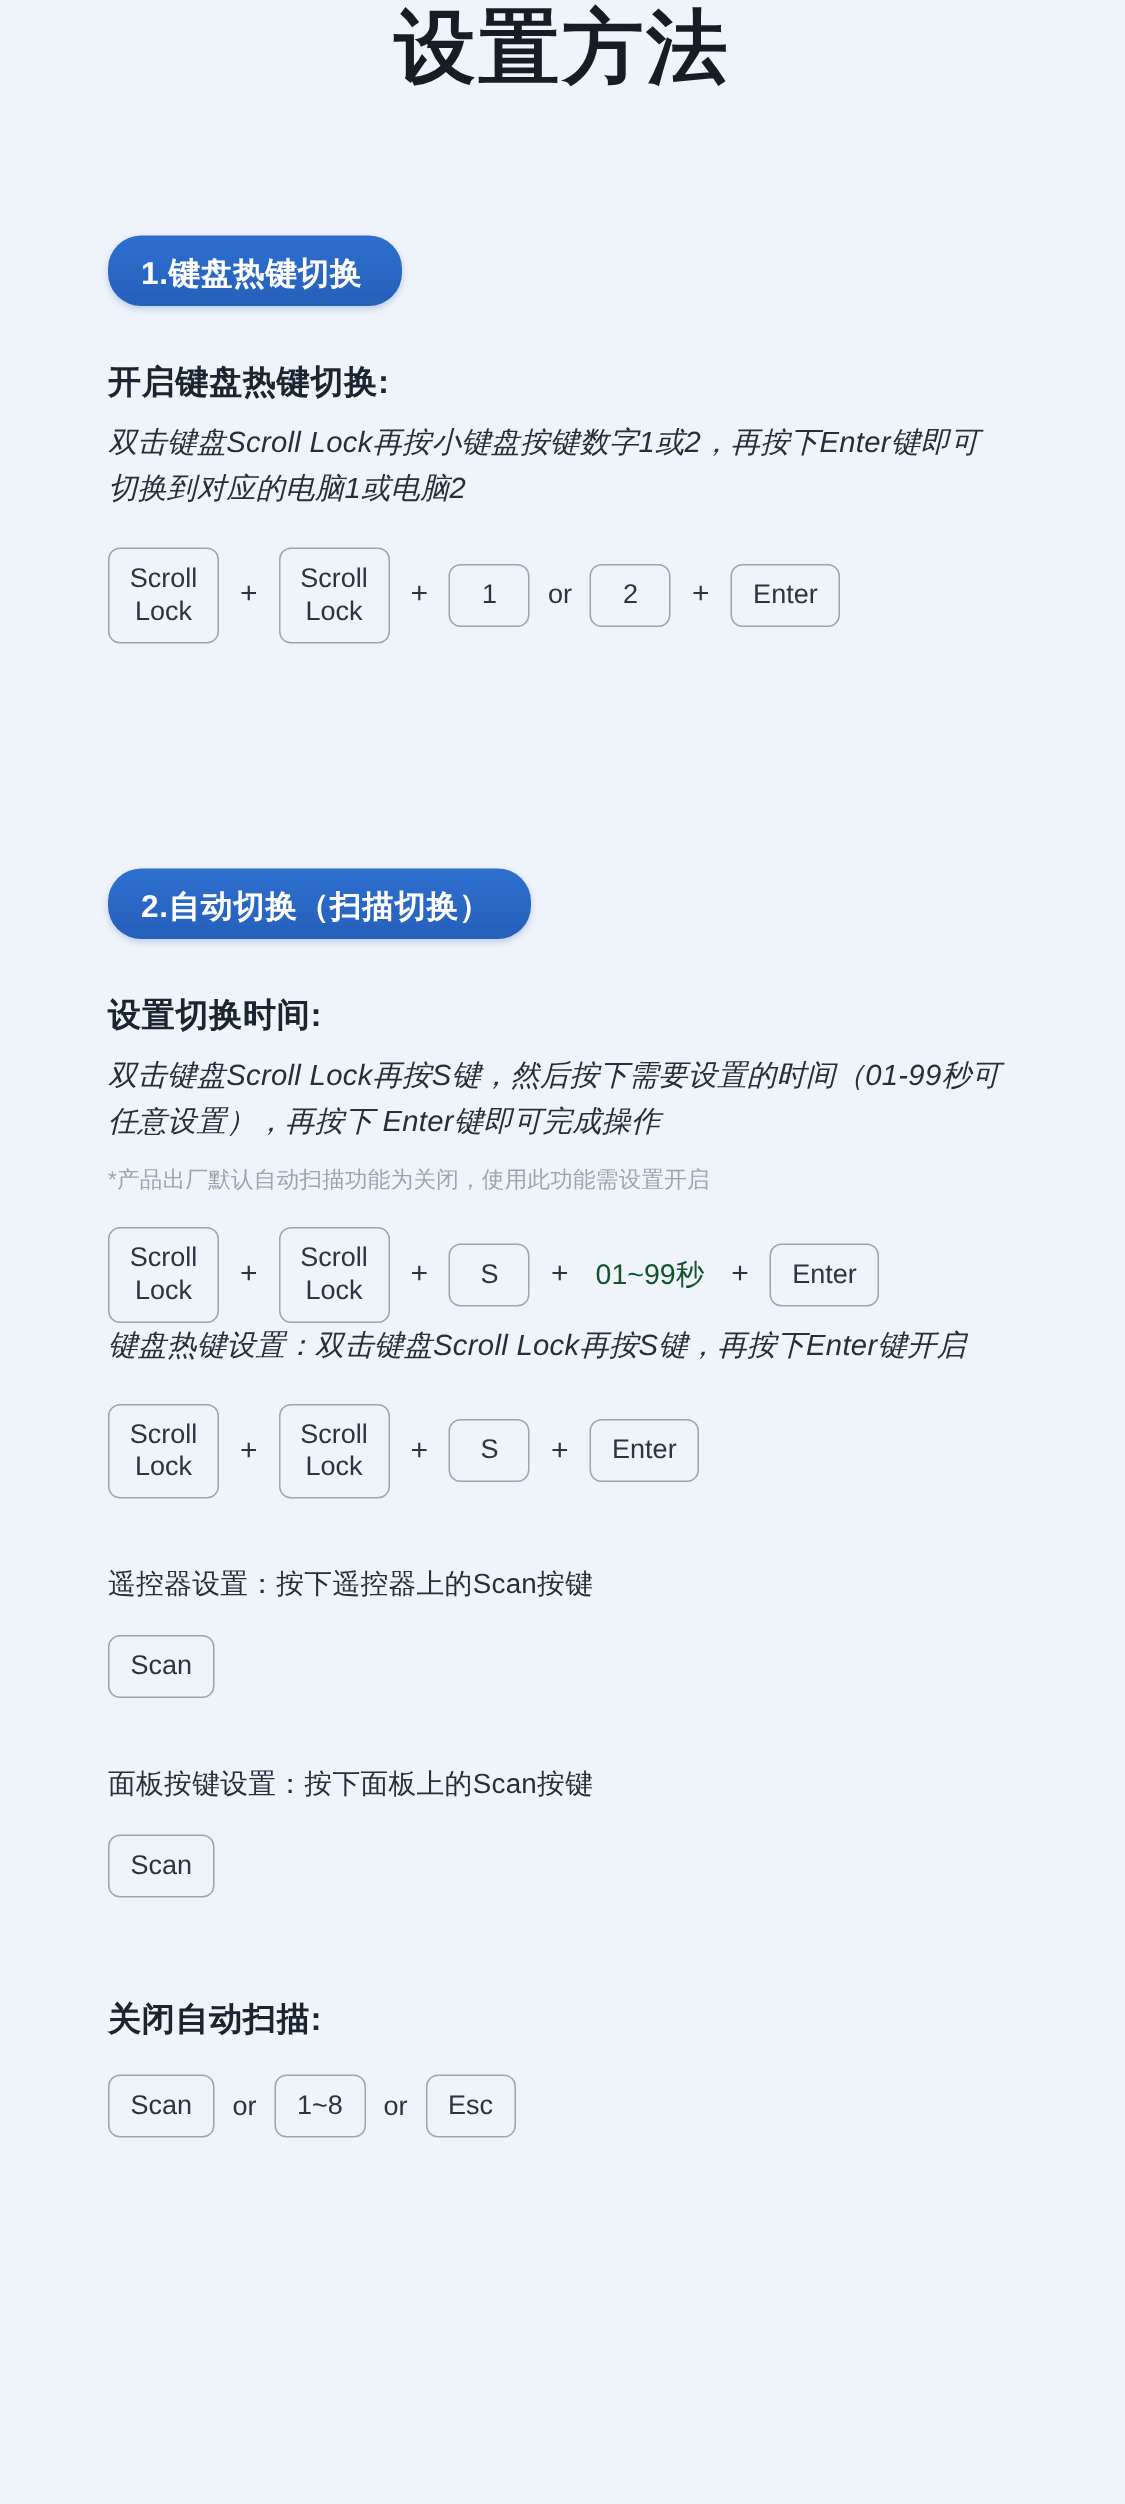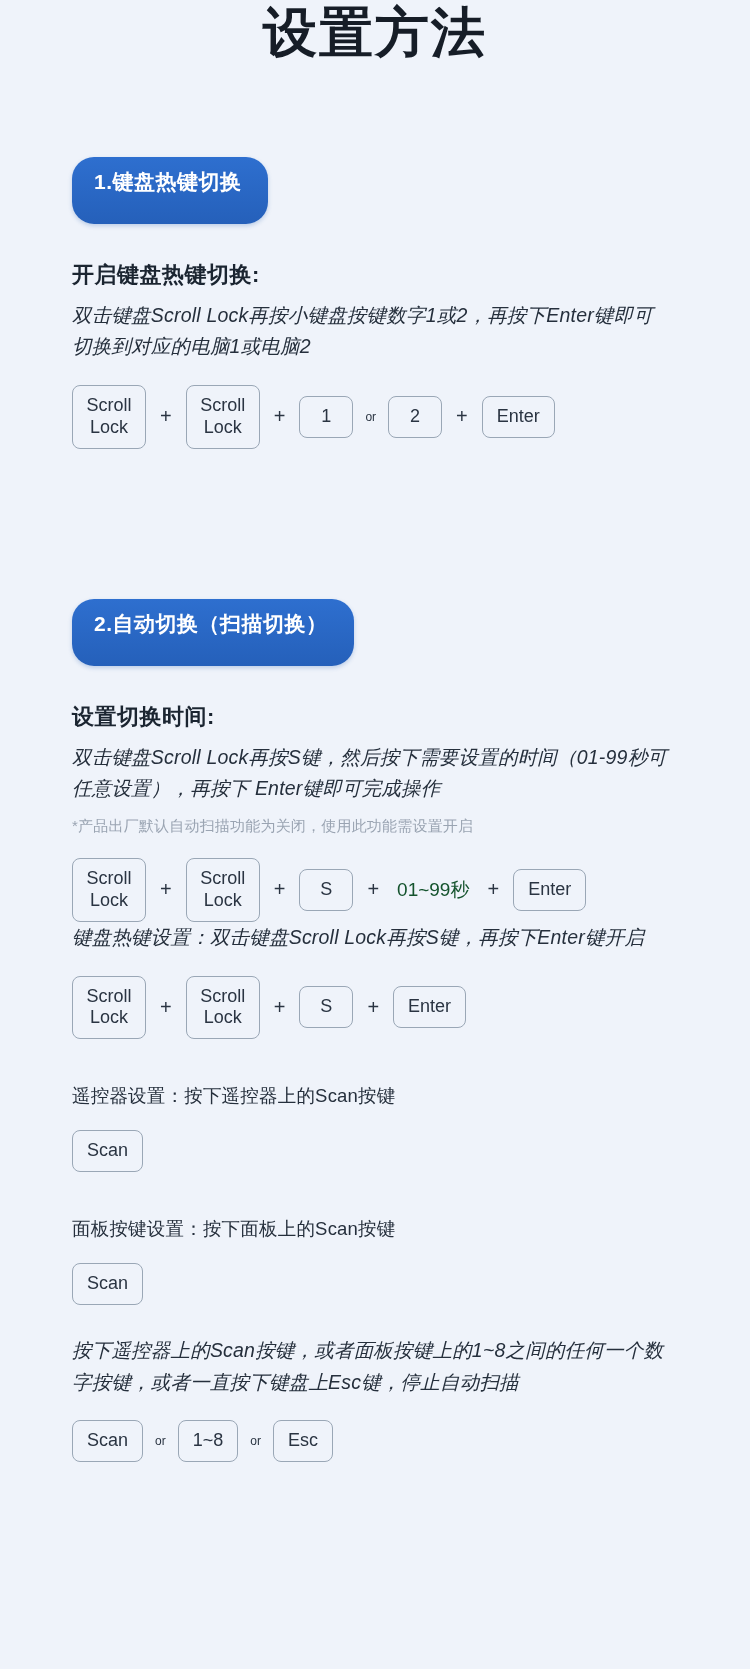--- a/index.html
+++ b/index.html
@@ -34,21 +34,21 @@
     padding: 0 72px;
     box-sizing: border-box;
   }
   .pill {
     display: inline-block;
     background: linear-gradient(180deg, #2e6fcf 0%, #2560ba 100%);
     color: #ffffff;
     font-size: 21px;
     font-weight: bold;
     border-radius: 22px;
-    padding: 11px 26px 28px 22px;
+    padding: 11px 26px 8px 22px;
     letter-spacing: 0.5px;
     box-shadow: 0 2px 4px rgba(38, 95, 180, 0.25);
   }
   .section-1 { margin-top: 92px; }
   .section-2 { margin-top: 150px; }
 
   .sub-head {
     font-size: 22px;
     font-weight: bold;
     color: #1b2531;
@@ -102,21 +102,21 @@
     display: block;
     white-space: nowrap;
   }
   .sep {
     font-size: 20px;
     color: #2a3442;
     padding: 0 14px;
     white-space: nowrap;
   }
   .sep.word {
-    font-size: 12px;
+    font-size: 18px;
     padding: 0 12px;
   }
   .plain {
     font-size: 19px;
     color: #14532d;
     padding: 0 4px;
     white-space: nowrap;
   }
   .gap-32 { height: 30px; }
   .gap-46 { height: 44px; }
@@ -202,21 +202,21 @@
           <div class="key">Scan</div>
         </div>
 
       <div class="gap-46"></div>
       <div class="small-label">面板按键设置：按下面板上的Scan按键</div>
       <div class="key-row" id="keys-s2b3">
           <div class="key">Scan</div>
         </div>
 
       <div class="gap-32"></div>
-      <div class="body-text">按下遥控器上的Scan按键，或者面板按键上的1~8之间的任何一个数字按键，或者一直按下键盘上Esc键，停止自动扫描</div>
+      <div class="sub-head">关闭自动扫描:</div>
       <div class="key-row" id="keys-s2c">
           <div class="key">Scan</div>
           <span class="sep word">or</span>
           <div class="key">1~8</div>
           <span class="sep word">or</span>
           <div class="key">Esc</div>
         </div>
     </div>
 
   </div>

